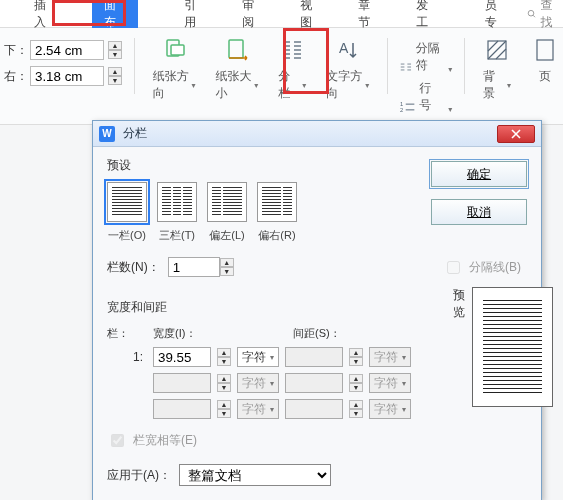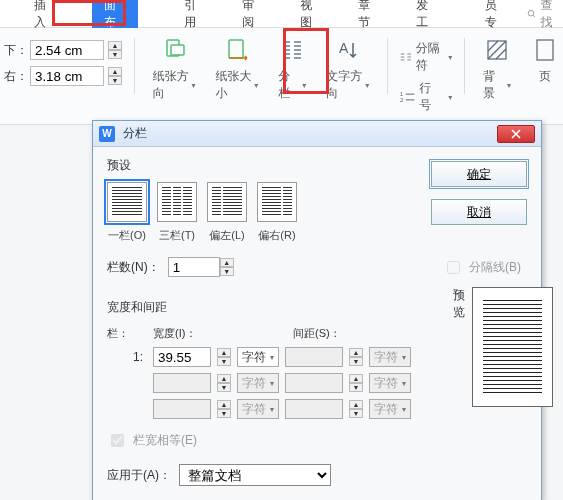--- a/index.html
+++ b/index.html
@@ -16,21 +16,21 @@
   .margin-row .lbl { width:22px; text-align:right; }
   .margin-row input { width:74px; height:20px; border:1px solid #bbb; padding:0 4px; background:#fff;}
   .spin { display:flex; flex-direction:column; }
   .spin span { width:14px; height:9px; border:1px solid #bbb; font-size:7px; line-height:7px; text-align:center; background:#f0f0f0; cursor:pointer;}
   .rsep { width:1px; height:56px; background:#dcdcdc; margin:4px 4px 0 4px;}
   .rgroup { display:flex; flex-direction:column; align-items:center; gap:4px; padding:2px 6px 0 6px;}
   .rgroup .ic { width:28px; height:28px; display:flex; align-items:center; justify-content:center;}
   .rgroup .lbl { font-size:12px; color:#555; display:flex; align-items:center; gap:2px;}
   .dd-arrow { font-size:8px; color:#777; }
   .sub-group { display:flex; flex-direction:column; gap:6px; margin-top:6px;}
-  .sub-row { display:flex; align-items:center; gap:4px; color:#555; cursor:pointer;}
+  .sub-row { display:flex; align-items:flex-end; gap:4px; color:#555; cursor:pointer;}
   .sub-row .dd-arrow{margin-left:2px;}
   .red-box-b { position:absolute; left:283px; top:0px; width:46px; height:66px; border:3px solid #d33; pointer-events:none;}
   
   .dialog { position:absolute; left:92px; top:120px; width:450px; border:1px solid #7aa2c7; background:#f3f5f8; box-shadow:2px 2px 6px rgba(0,0,0,0.25);}
   .dlg-title { height:26px; background:linear-gradient(#eaf1fb,#d7e5f7); display:flex; align-items:center; padding:0 6px; border-bottom:1px solid #b7c9de;}
   .dlg-title .wicon { width:16px;height:16px;background:#2f7ef0;color:#fff;font-size:10px;font-weight:bold;display:flex;align-items:center;justify-content:center;border-radius:2px;margin-right:8px;}
   .dlg-title .ttl { color:#234; }
   .dlg-title .close { margin-left:auto; width:38px; height:18px; background:linear-gradient(#e66,#c33); border:1px solid #a22; border-radius:2px; display:flex; align-items:center; justify-content:center; cursor:pointer;}
   .dlg-title .close svg{display:block;}
   .dlg-body { padding:10px 14px 14px 14px; background:#f7f8fa;}

